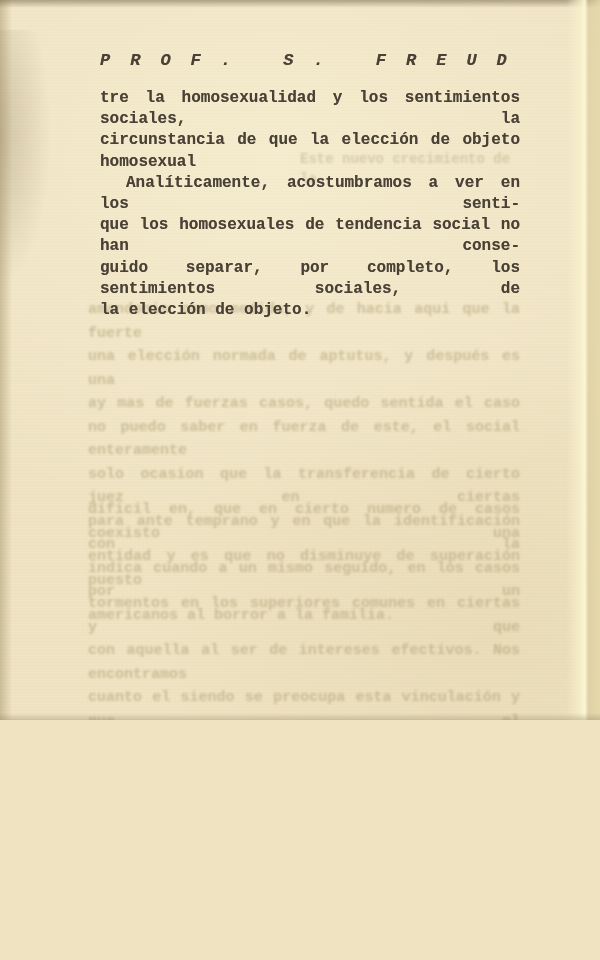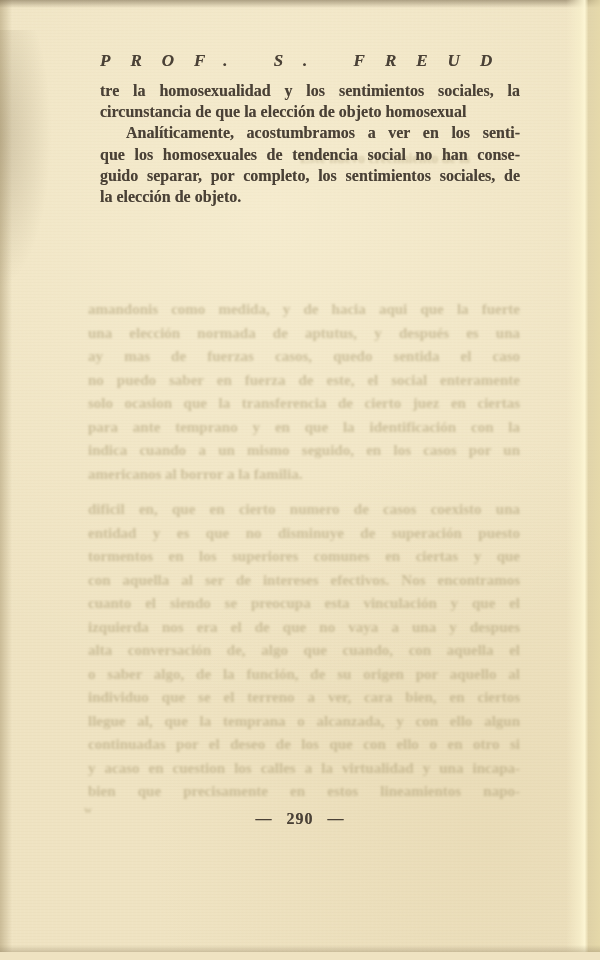--- a/index.html
+++ b/index.html
@@ -2,28 +2,29 @@
 <html style="--paper: #efe3c2; --ink: #4a4136; --ghost: #a8996f;"><head>
 <meta charset="utf-8">
 <style>
   html,body{margin:0;padding:0;}
   body{
     width:600px;height:960px;overflow:hidden;
     font-family:"Liberation Serif","DejaVu Serif",serif;
     background:#efe3c2;
   }
   .page{
-    position:relative;width:600px;height:952px;overflow:hidden;
+    position:relative;width:600px;height:720px;overflow:hidden;
     background-color:var(--paper,#efe3c2);
     background-image:
       radial-gradient(130% 85% at 45% 22%, rgba(255,249,226,.38), rgba(255,249,226,0) 62%),
       radial-gradient(95% 70% at 82% 88%, rgba(213,194,146,.22), rgba(213,194,146,0) 60%),
       repeating-linear-gradient(0deg, rgba(186,167,122,.05) 0 1px, rgba(0,0,0,0) 1px 3px),
       repeating-linear-gradient(90deg, rgba(255,250,232,.05) 0 1px, rgba(0,0,0,0) 1px 4px);
     color:var(--ink,#4a4136);
+    font-family:Liberation Mono, monospace;
   }
   
   .edge-top{position:absolute;left:0;top:0;width:600px;height:8px;
     background:linear-gradient(180deg, rgba(118,103,76,.55), rgba(118,103,76,0));}
   .edge-left{position:absolute;left:0;top:0;width:12px;height:960px;
     background:linear-gradient(90deg, rgba(158,140,100,.45), rgba(158,140,100,0));}
   .edge-bottom{position:absolute;left:0;bottom:0;width:600px;height:7px;
     background:linear-gradient(0deg, rgba(138,123,92,.33), rgba(138,123,92,0));}
   .edge-right{position:absolute;right:0;top:0;width:34px;height:960px;
     background:linear-gradient(90deg,
@@ -36,21 +37,21 @@
     background:radial-gradient(ellipse at 20% 40%, rgba(120,104,75,.30), rgba(120,104,75,0) 70%);}
   
   .running-head{
     position:absolute;left:100px;top:51px;width:424px;
     font-style:italic;font-weight:bold;font-size:17px;line-height:20px;
     letter-spacing:20px;word-spacing:2px;white-space:nowrap;
     color:var(--ink,#4a4136);
     text-shadow:0 0 .5px rgba(74,65,54,.55);
   }
   .bodytext{
-    position:absolute;left:100px;top:80px;width:420px;
+    position:absolute;left:100px;top:88px;width:420px;
     font-size:16px;line-height:21.2px;font-weight:bold;
     text-shadow:0 0 .5px rgba(74,65,54,.5);
   }
   .tline{text-align:justify;text-align-last:justify;}
   .para .tline:last-child{text-align-last:left;}
   .para-indent .tline:first-child{text-indent:26px;}
   
   .ghost{
     position:absolute;color:var(--ghost,#a8996f);
     font-weight:bold;filter:blur(1.2px);opacity:.5;

